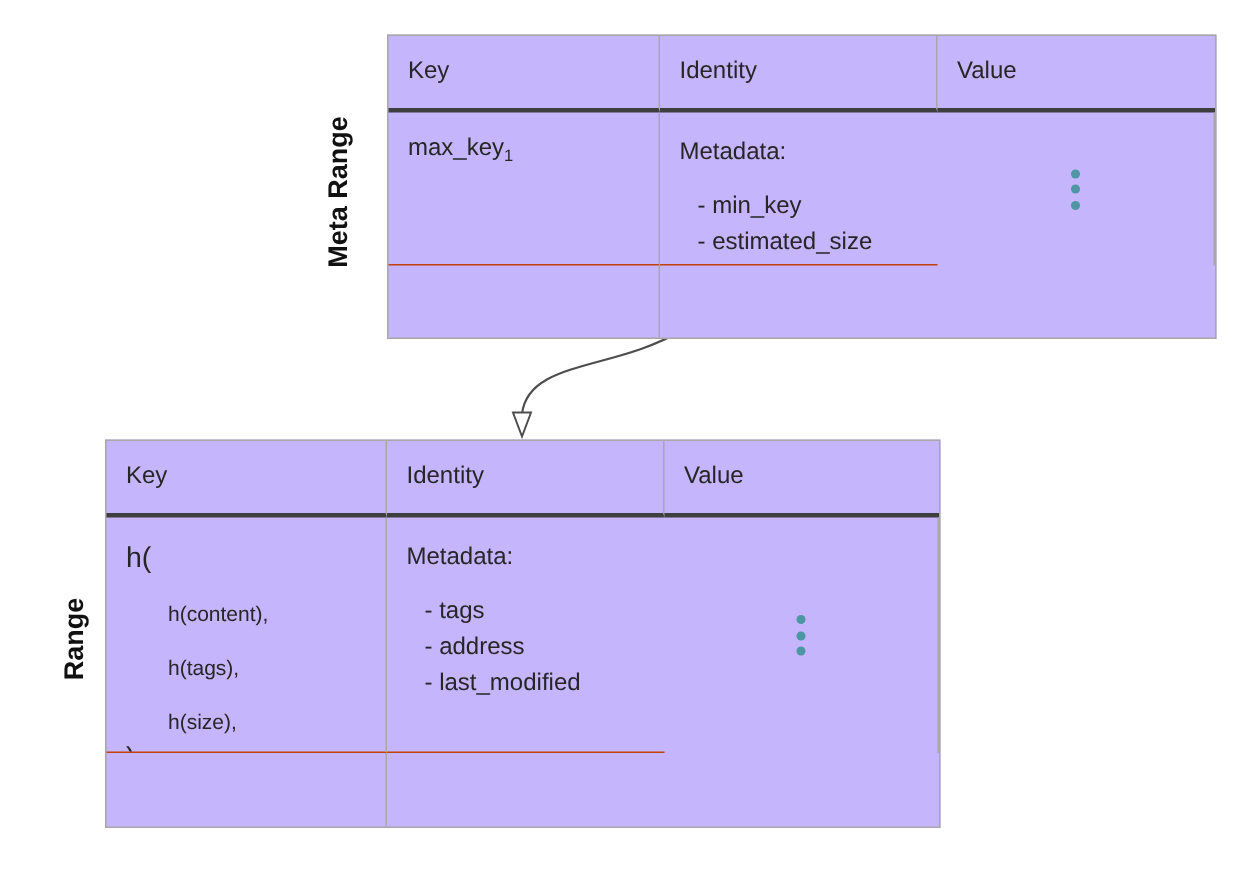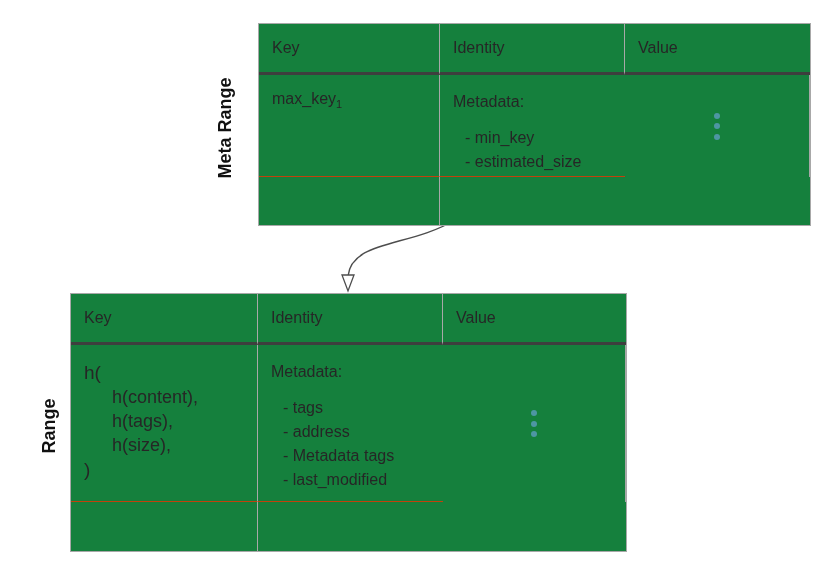--- a/index.html
+++ b/index.html
@@ -11,39 +11,39 @@
   .rot-label{
     position:absolute;width:140px;height:22px;line-height:22px;
     text-align:center;font-size:18px;font-weight:bold;color:#111;
     transform:rotate(-90deg);
   }
   #label-meta{left:155px;top:117px;}
   #label-range{left:-21px;top:415px;}
 
   
   .tbl{
-    position:absolute;display:grid;background:#15803d;
+    position:absolute;display:grid;background:#c4b5fd;
     border:1px solid #a8a8a8;box-sizing:content-box;
   }
   #tbl-meta{left:258px;top:23px;grid-template-columns:181px 185px 185px;grid-template-rows:51px 102px 48px;}
   #tbl-range{left:70px;top:293px;grid-template-columns:187px 185px 183px;grid-template-rows:51px 157px 49px;}
 
   .cell{box-sizing:border-box;padding:15px 12px 0 13px;font-size:16px;overflow:hidden;}
   .cell.cr{border-right:1px solid #a8a8a8;}
   .cell.hdr{display:flex;align-items:center;padding-top:0;border-bottom:3px solid #3e3e3e;}
   .cell.rb{border-bottom:1px solid #c2410c;}
   .cell.center{display:flex;align-items:center;justify-content:center;padding:0;}
 
   .sub{font-size:11px;position:relative;top:4px;}
 
   .meta-title{line-height:24px;}
   .meta-list{margin:12px;padding:0;list-style:none;line-height:24px;font-size:16px;}
 
   .hfunc{font-size:19px;line-height:25px;}
-  .hfunc .arg{font-size:18px;line-height:24px;padding-left:28px;}
+  .hfunc .arg{font-size:14px;line-height:24px;padding-left:28px;margin-top:12px;}
 
   .dots{display:flex;flex-direction:column;gap:4.5px;}
   .dot{width:6px;height:6px;border-radius:50%;background:#4e96a3;}
 
   .arrow-svg{position:absolute;left:0;top:0;pointer-events:none;}
 </style>
 </head>
 <body>
 
 <div class="canvas">
@@ -109,21 +109,20 @@
         <div class="arg">h(tags),</div>
         <div class="arg">h(size),</div>
         <div>)</div>
       </div>
     </div>
     <div class="cell rb">
       <div class="meta-title">Metadata:</div>
       <ul class="meta-list">
         <li>- tags</li>
         <li>- address</li>
-        <li>- Metadata tags</li>
         <li>- last_modified</li>
       </ul>
     </div>
 
     <div class="cell cr center">
       <div class="dots">
         <div class="dot"></div>
         <div class="dot"></div>
         <div class="dot"></div>
       </div>

